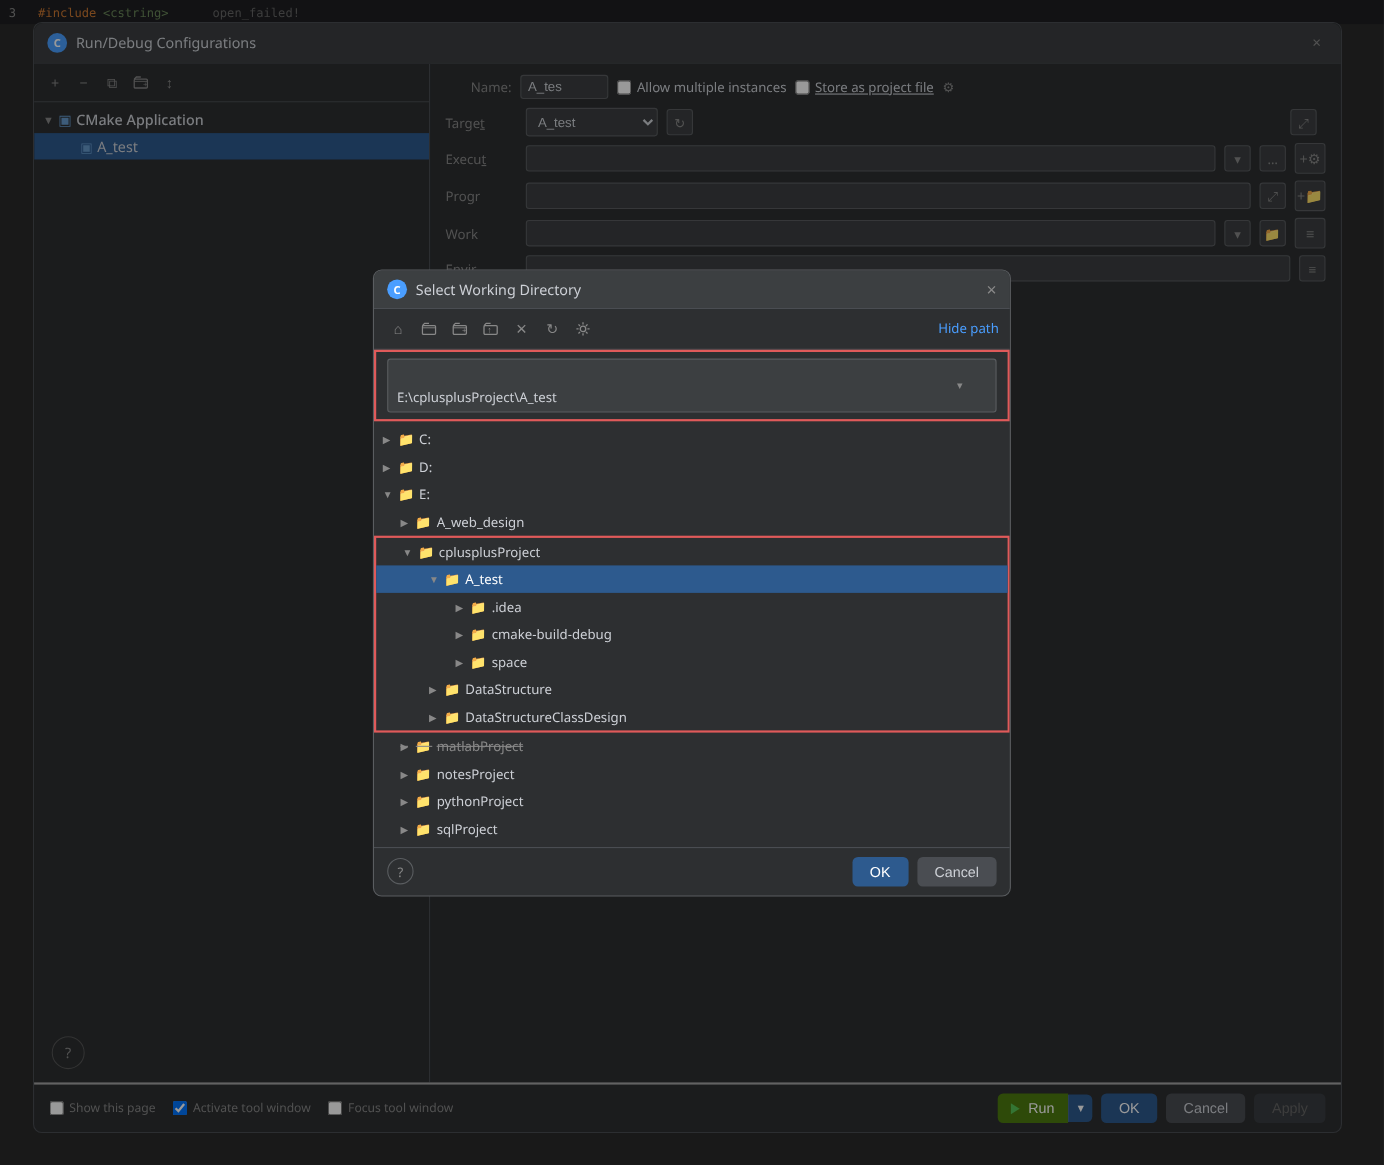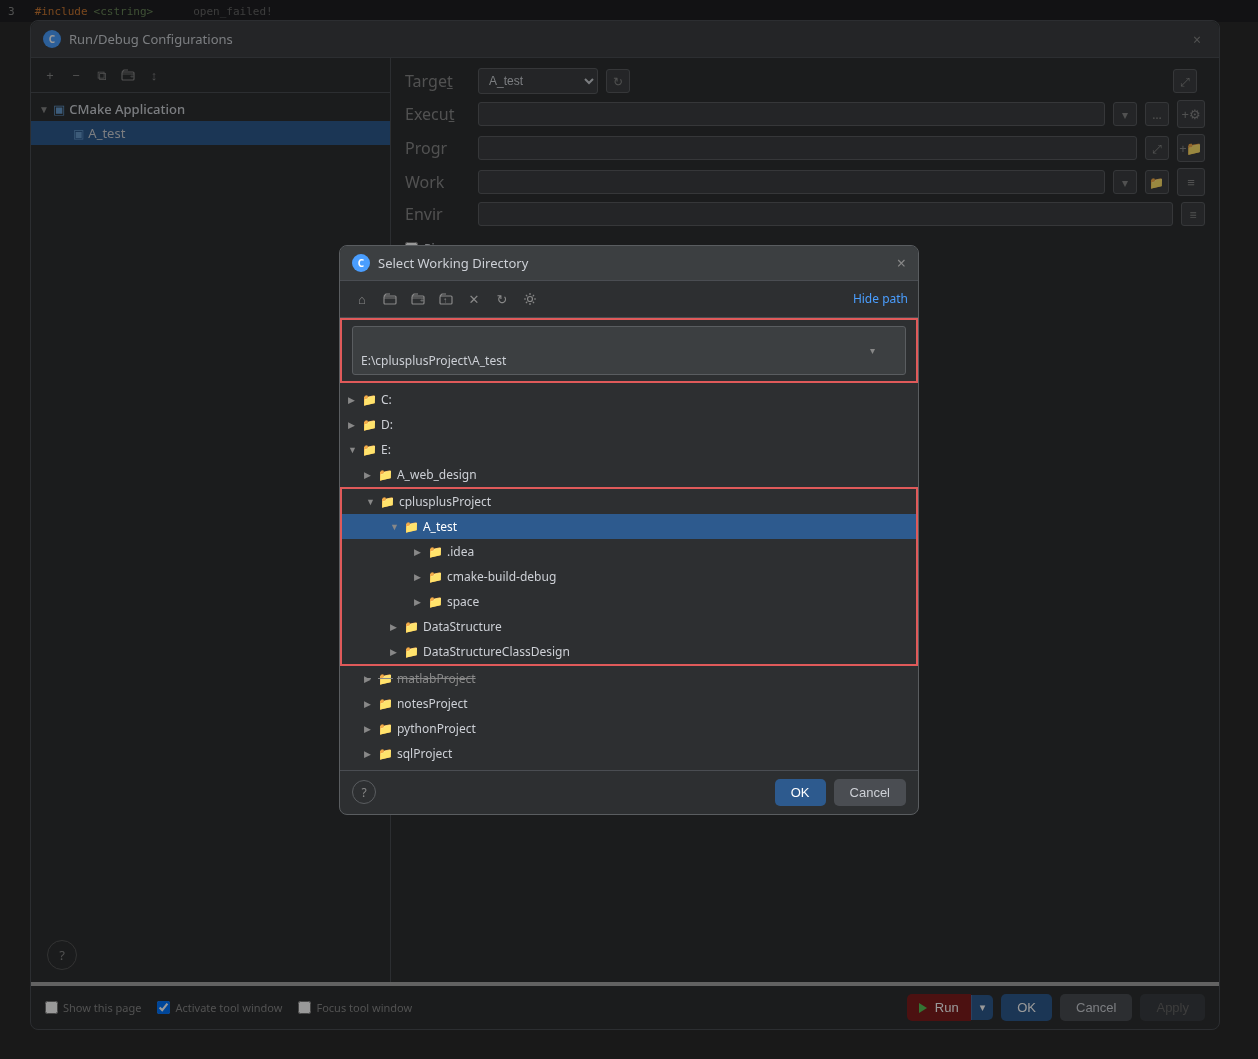--- a/index.html
+++ b/index.html
@@ -231,21 +231,21 @@
     .field-row {
       display: flex;
       align-items: center;
       margin-bottom: 6px;
       gap: 8px;
     }
 
     .field-label {
       color: #888;
       width: 65px;
-      font-size: 16px;
+      font-size: 12px;
       flex-shrink: 0;
     }
 
     .field-input {
       flex: 1;
       background: #3c3f41;
       border: 1px solid #5a5d60;
       border-radius: 3px;
       color: #cdd0d6;
       padding: 4px 6px;
@@ -288,21 +288,21 @@
       cursor: pointer;
       color: #888;
       font-size: 13px;
     }
 
     
     .dialog-bottom-bar {
       display: flex;
       align-items: center;
       padding: 8px 14px;
-      border-top: 4px solid #a3a3a3;
+      border-top: 2px solid #a3a3a3;
       gap: 8px;
     }
 
     .bottom-checkbox-row {
       display: flex;
       align-items: center;
       gap: 16px;
       flex: 1;
     }
 
@@ -338,21 +338,21 @@
       cursor: default;
     }
 
     .run-btn-group {
       display: flex;
       align-items: center;
       gap: 0;
     }
 
     .run-btn {
-      background: #7f1d1d;
+      background: #4d7c0f;
       color: white;
       padding: 6px 12px;
       border-radius: 5px 0 0 5px;
       border: none;
       cursor: pointer;
       display: flex;
       align-items: center;
       gap: 4px;
       font-size: 13px;
     }
@@ -643,20 +643,33 @@
       </div>
 
 
       <div style="display:flex;align-items:center;padding:4px 8px;">
         <div class="sidebar-help">?</div>
       </div>
     </div>
 
     <div class="config-content">
 
+      <div class="config-row">
+        <span class="config-label">Name:</span>
+        <input class="config-name-input" type="text" value="A_tes" style="">
+        <label class="config-checkbox-label">
+          <input type="checkbox" style="">
+          <span>Allow multiple instances</span>
+        </label>
+        <label class="config-checkbox-label">
+          <input type="checkbox" style="">
+          <span class="store-label">Store as project file</span>
+        </label>
+        <span class="gear-icon-sm">⚙</span>
+      </div>
 
       <div class="field-row">
         <span class="field-label">Targe<span style="text-decoration:underline;">t</span></span>
         <select class="field-dropdown">
           <option>A_test</option>
         </select>
         <div class="inline-btn">↻</div>
         <div style="flex:1;"></div>
         <div class="inline-btn" style="margin-right:8px;">⤢</div>
       </div>

